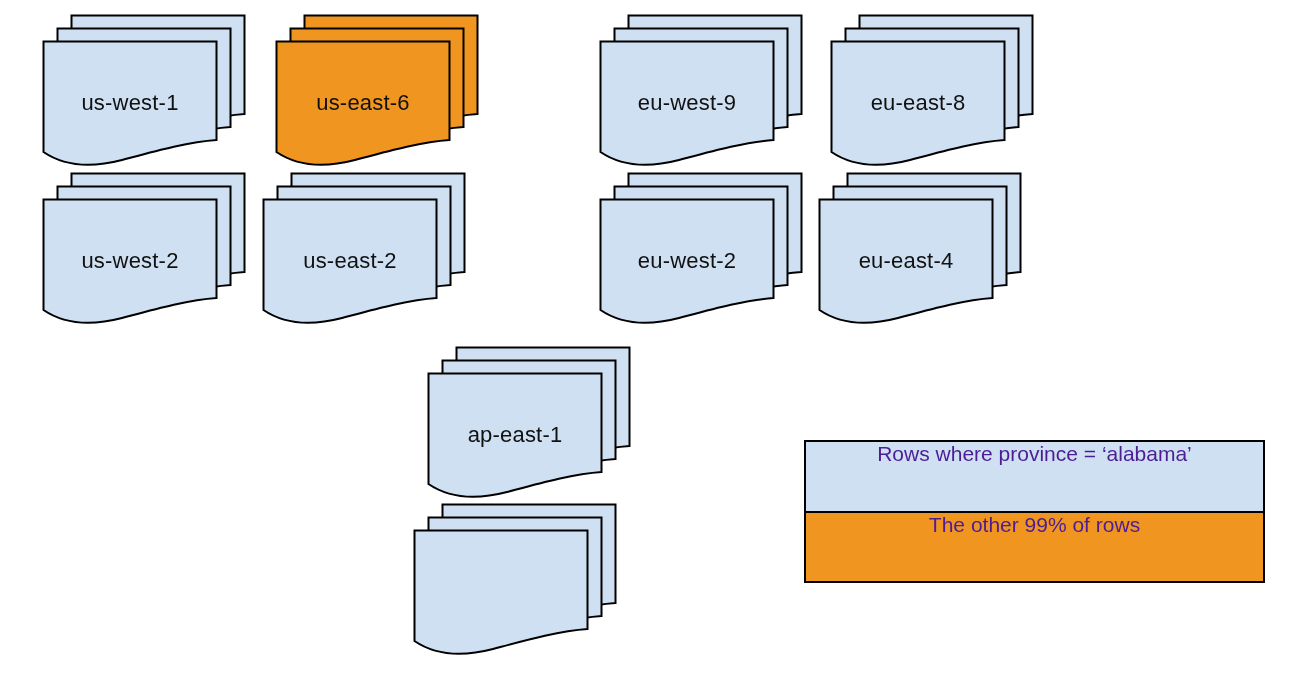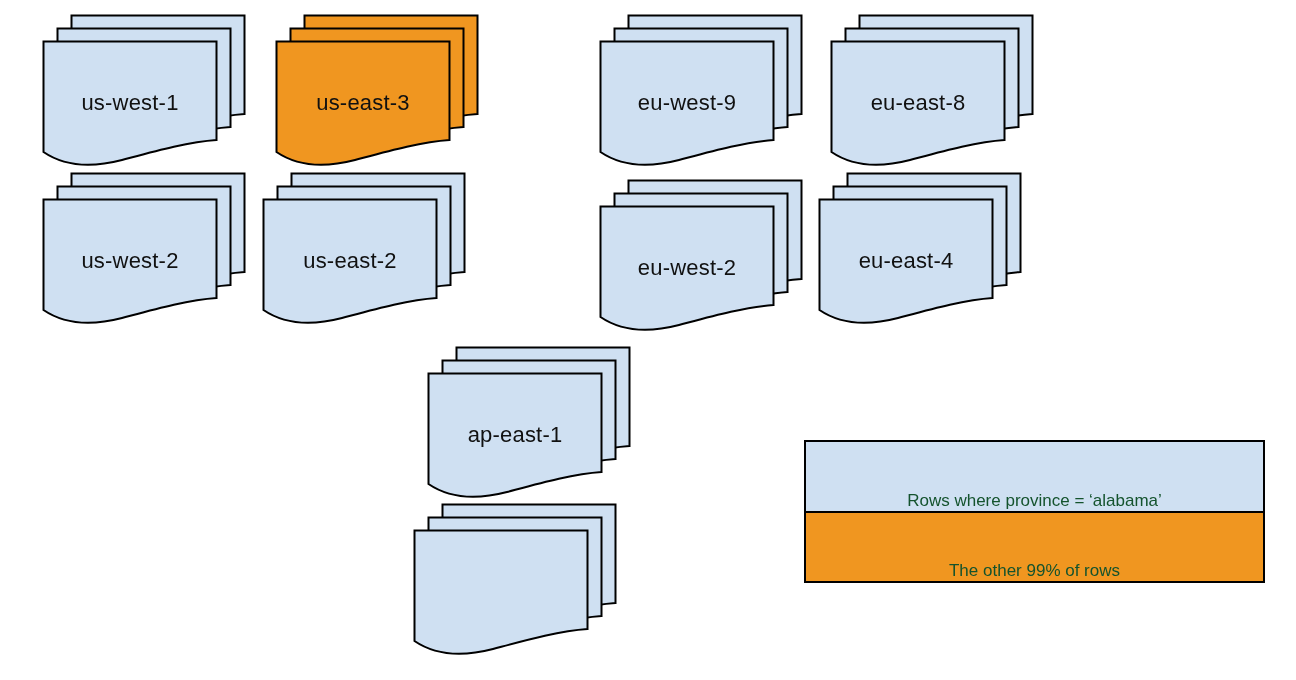--- a/index.html
+++ b/index.html
@@ -44,24 +44,24 @@
   .legend {
     position: absolute;
     box-sizing: border-box;
     border: 2px solid #000000;
     display: flex;
     flex-direction: column;
   }
   .legend-row {
     flex: 1 1 0;
     display: flex;
-    align-items: flex-end;
+    align-items: flex-start;
     justify-content: center;
-    font-size: 17px;
-    color: #14532d;
+    font-size: 21px;
+    color: #4c1d95;
   }
   .legend-row + .legend-row {
     border-top: 2px solid #000000;
   }
 </style>
 </head>
 <body>
 
 <div class="canvas">
 
@@ -77,21 +77,21 @@
     <div class="stack-label">us-west-1</div>
   </div>
       <div class="stack" style="left: 250px; top: 14px;">
     <svg width="204" height="154" viewBox="0 0 204 154">
       <g stroke="#000000" stroke-width="2" stroke-linejoin="miter">
         <path class="doc" transform="translate(28,0)" d="M1.5,1.5 L174.5,1.5 L174.5,100 C145,102 110,112 80,120 C55,126.5 25,128 1.5,112 Z" fill="#f09620"></path>
         <path class="doc" transform="translate(14,13)" d="M1.5,1.5 L174.5,1.5 L174.5,100 C145,102 110,112 80,120 C55,126.5 25,128 1.5,112 Z" fill="#f09620"></path>
         <path class="doc" transform="translate(0,26)" d="M1.5,1.5 L174.5,1.5 L174.5,100 C145,102 110,112 80,120 C55,126.5 25,128 1.5,112 Z" fill="#f09620"></path>
       </g>
     </svg>
-    <div class="stack-label">us-east-3</div>
+    <div class="stack-label">us-east-6</div>
   </div>
       <div class="stack" style="left: 574px; top: 14px;">
     <svg width="204" height="154" viewBox="0 0 204 154">
       <g stroke="#000000" stroke-width="2" stroke-linejoin="miter">
         <path class="doc" transform="translate(28,0)" d="M1.5,1.5 L174.5,1.5 L174.5,100 C145,102 110,112 80,120 C55,126.5 25,128 1.5,112 Z" fill="#cfe0f2"></path>
         <path class="doc" transform="translate(14,13)" d="M1.5,1.5 L174.5,1.5 L174.5,100 C145,102 110,112 80,120 C55,126.5 25,128 1.5,112 Z" fill="#cfe0f2"></path>
         <path class="doc" transform="translate(0,26)" d="M1.5,1.5 L174.5,1.5 L174.5,100 C145,102 110,112 80,120 C55,126.5 25,128 1.5,112 Z" fill="#cfe0f2"></path>
       </g>
     </svg>
     <div class="stack-label">eu-west-9</div>
@@ -119,21 +119,21 @@
       <div class="stack" style="left: 237px; top: 172px;">
     <svg width="204" height="154" viewBox="0 0 204 154">
       <g stroke="#000000" stroke-width="2" stroke-linejoin="miter">
         <path class="doc" transform="translate(28,0)" d="M1.5,1.5 L174.5,1.5 L174.5,100 C145,102 110,112 80,120 C55,126.5 25,128 1.5,112 Z" fill="#cfe0f2"></path>
         <path class="doc" transform="translate(14,13)" d="M1.5,1.5 L174.5,1.5 L174.5,100 C145,102 110,112 80,120 C55,126.5 25,128 1.5,112 Z" fill="#cfe0f2"></path>
         <path class="doc" transform="translate(0,26)" d="M1.5,1.5 L174.5,1.5 L174.5,100 C145,102 110,112 80,120 C55,126.5 25,128 1.5,112 Z" fill="#cfe0f2"></path>
       </g>
     </svg>
     <div class="stack-label">us-east-2</div>
   </div>
-      <div class="stack" style="left: 574px; top: 179px; padding-left: 23px;">
+      <div class="stack" style="left: 574px; top: 172px; padding-left: 23px;">
     <svg width="204" height="154" viewBox="0 0 204 154">
       <g stroke="#000000" stroke-width="2" stroke-linejoin="miter">
         <path class="doc" transform="translate(28,0)" d="M1.5,1.5 L174.5,1.5 L174.5,100 C145,102 110,112 80,120 C55,126.5 25,128 1.5,112 Z" fill="#cfe0f2"></path>
         <path class="doc" transform="translate(14,13)" d="M1.5,1.5 L174.5,1.5 L174.5,100 C145,102 110,112 80,120 C55,126.5 25,128 1.5,112 Z" fill="#cfe0f2"></path>
         <path class="doc" transform="translate(0,26)" d="M1.5,1.5 L174.5,1.5 L174.5,100 C145,102 110,112 80,120 C55,126.5 25,128 1.5,112 Z" fill="#cfe0f2"></path>
       </g>
     </svg>
     <div class="stack-label">eu-west-2</div>
   </div>
       <div class="stack" style="left: 793px; top: 172px;">

